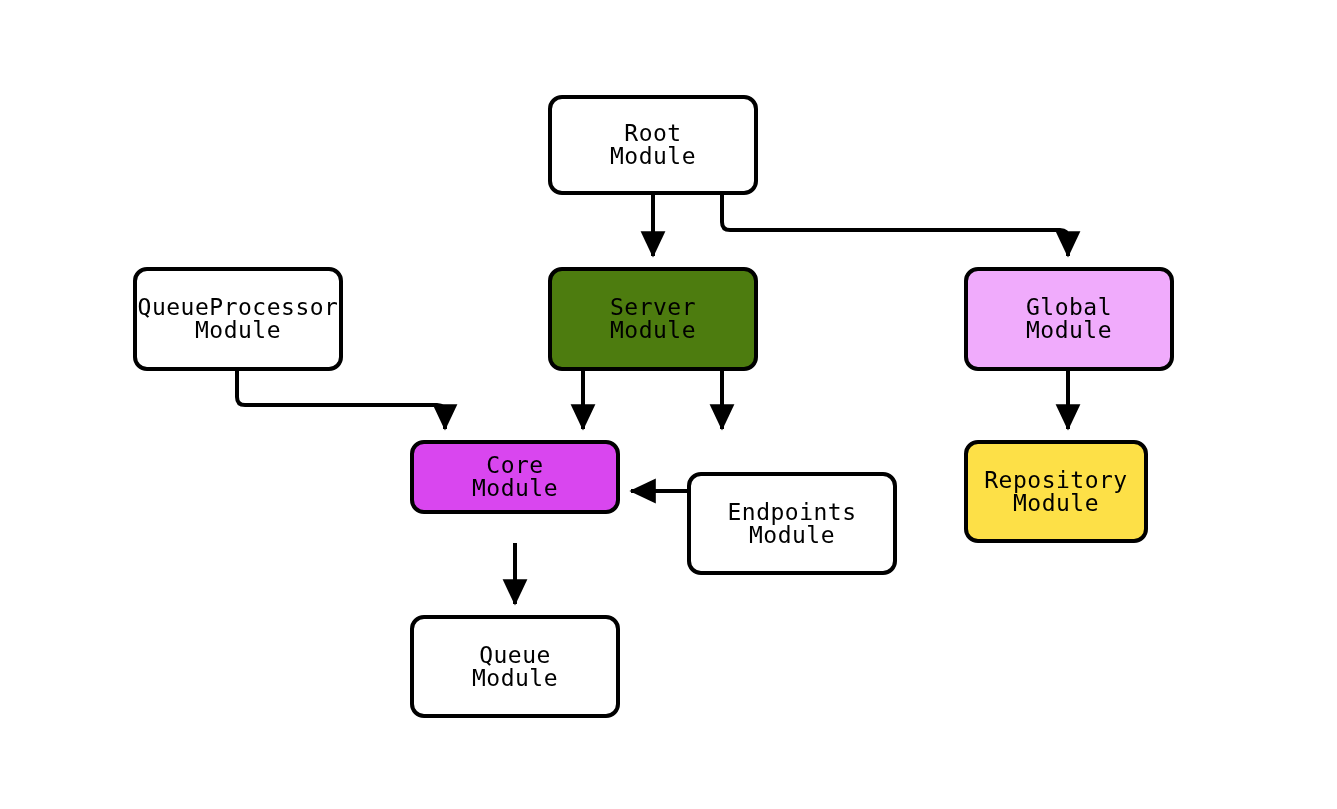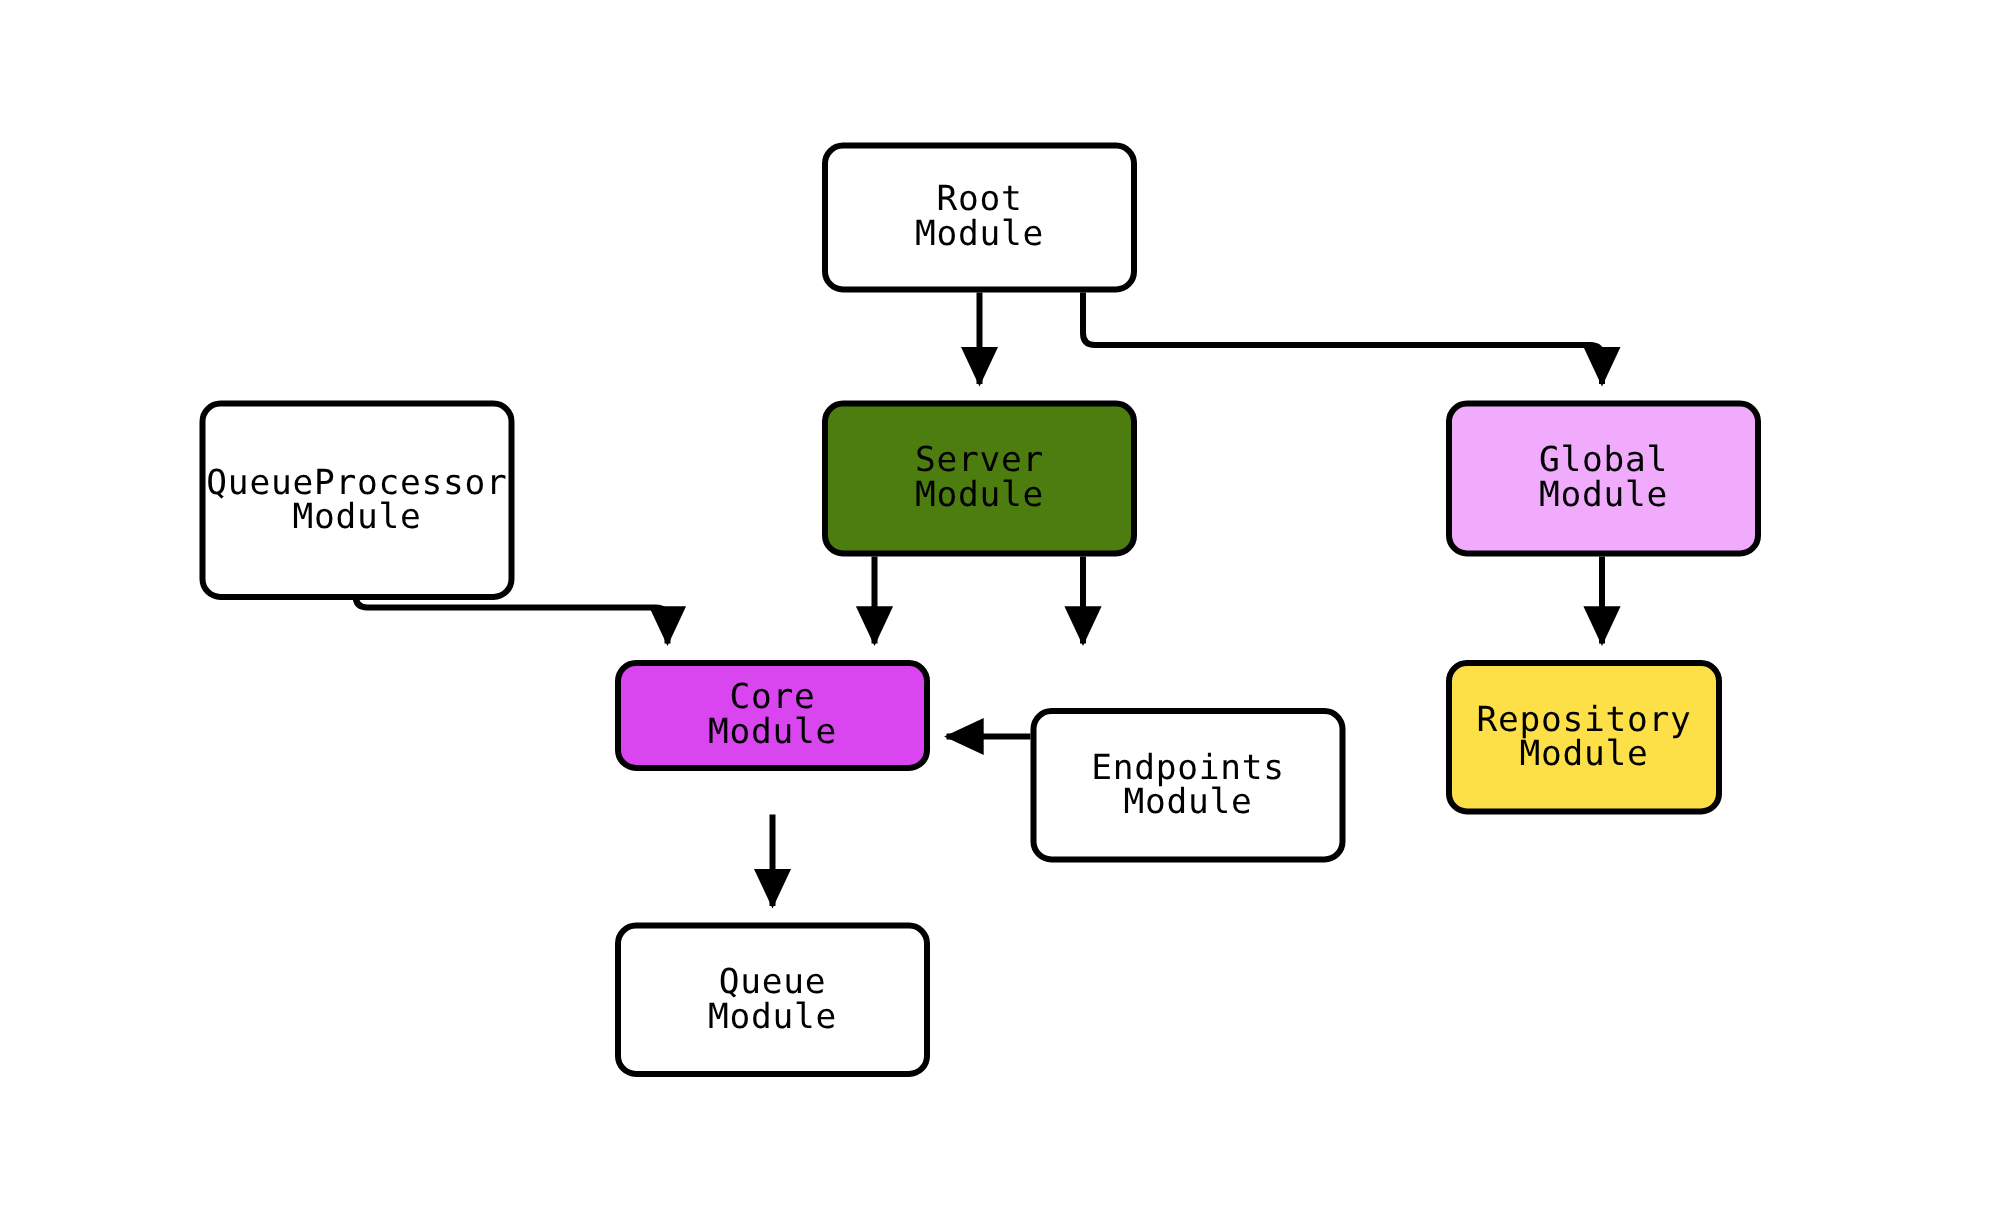--- a/index.html
+++ b/index.html
@@ -64,21 +64,21 @@
         <path d="M 687 491 L 631 491" marker-end="url(#arrowhead)" stroke="#000000"></path>
         <path d="M 515 543 L 515 604" marker-end="url(#arrowhead)" stroke="#000000"></path>
       </g>
   </svg>
 
   <div id="node-group">
       <div class="node" style="left: 548px; top: 95px; width: 210px; height: 100px; border-color: rgb(0, 0, 0); background: rgb(255, 255, 255);">
         <div class="node-label">Root</div>
         <div class="node-label">Module</div>
       </div>
-      <div class="node" style="left: 133px; top: 267px; width: 210px; height: 133px; border-color: rgb(0, 0, 0); background: rgb(255, 255, 255);">
+      <div class="node" style="left: 133px; top: 267px; width: 210px; height: 104px; border-color: rgb(0, 0, 0); background: rgb(255, 255, 255);">
         <div class="node-label">QueueProcessor</div>
         <div class="node-label">Module</div>
       </div>
       <div class="node" style="left: 548px; top: 267px; width: 210px; height: 104px; border-color: rgb(0, 0, 0); background: #4d7c0f;">
         <div class="node-label">Server</div>
         <div class="node-label">Module</div>
       </div>
       <div class="node" style="left: 964px; top: 267px; width: 210px; height: 104px; border-color: rgb(0, 0, 0); background: #f0abfc;">
         <div class="node-label">Global</div>
         <div class="node-label">Module</div>

